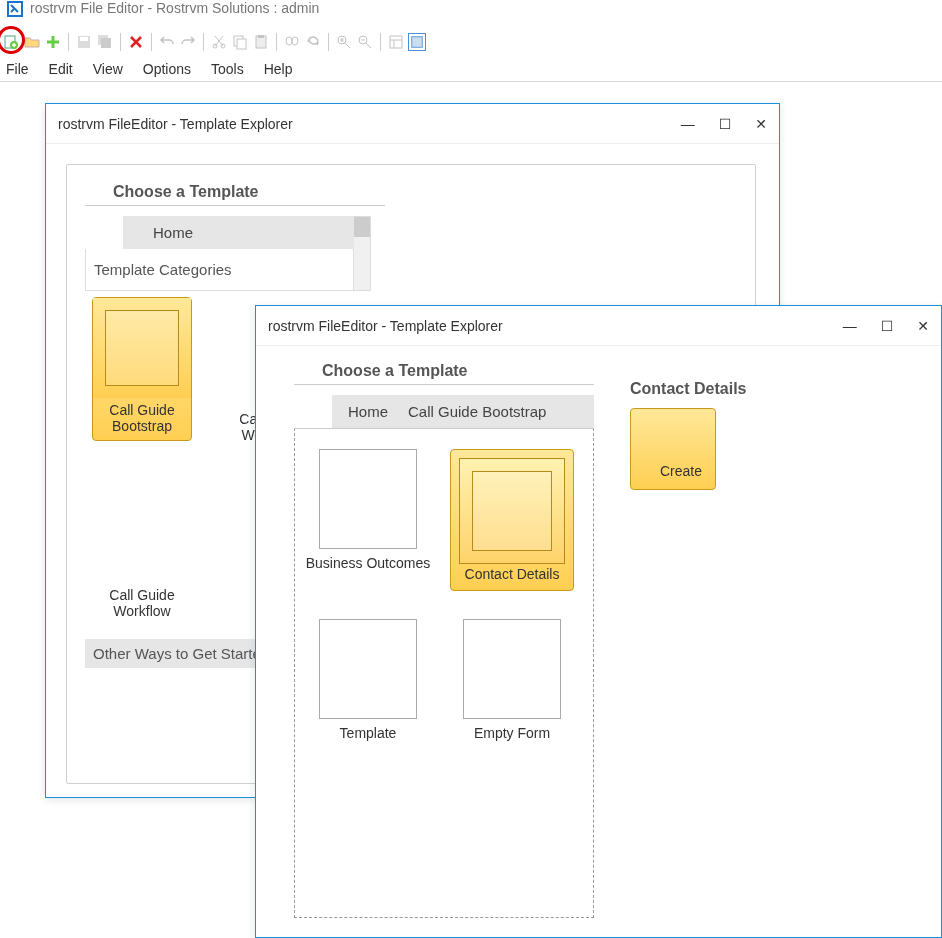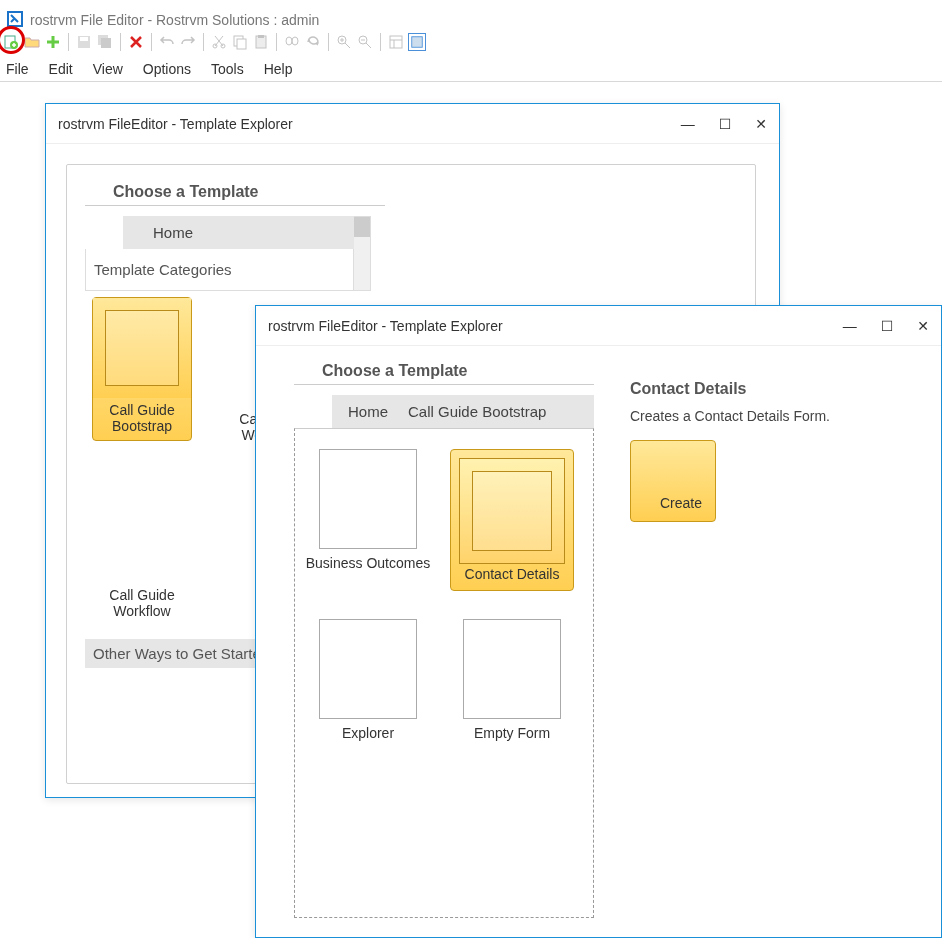--- a/index.html
+++ b/index.html
@@ -10,21 +10,21 @@
     color: #333;
     width: 942px;
     height: 938px;
     overflow: hidden;
     position: relative;
   }
   
   .titlebar {
     height: 28px;
     display: flex;
-    align-items: flex-end;
+    align-items: flex-start;
     padding: 0 6px;
     color: #777;
     font-size: 14px;
     gap: 6px;
   }
   .app-icon {
     width: 18px; height: 18px;
     display: inline-block;
   }
   
@@ -428,32 +428,31 @@
               <div class="cap">Business Outcomes</div>
             </div>
             <div class="tile selected">
               <div class="thumb-wrap">
                 <div class="thumb-box" style="width:106px;height:106px"></div>
                 <div class="cap">Contact Details</div>
               </div>
             </div>
             <div class="tile">
               <div class="thumb-box"></div>
-              <div class="cap">Explorer</div>
+              <div class="cap">Template</div>
             </div>
             <div class="tile">
               <div class="thumb-box"></div>
               <div class="cap">Empty Form</div>
             </div>
           </div>
         </div>
       </div>
 
       <div class="right-pane" style="border:0; flex:1">
         <div class="right-h">Contact Details</div>
-        <div class="right-desc">Creates a Contact Details Form.</div>
         <div class="create-btn">
           <span>Create</span>
         </div>
       </div>
     </div>
   </div>
 </div>
 
 </body></html>

